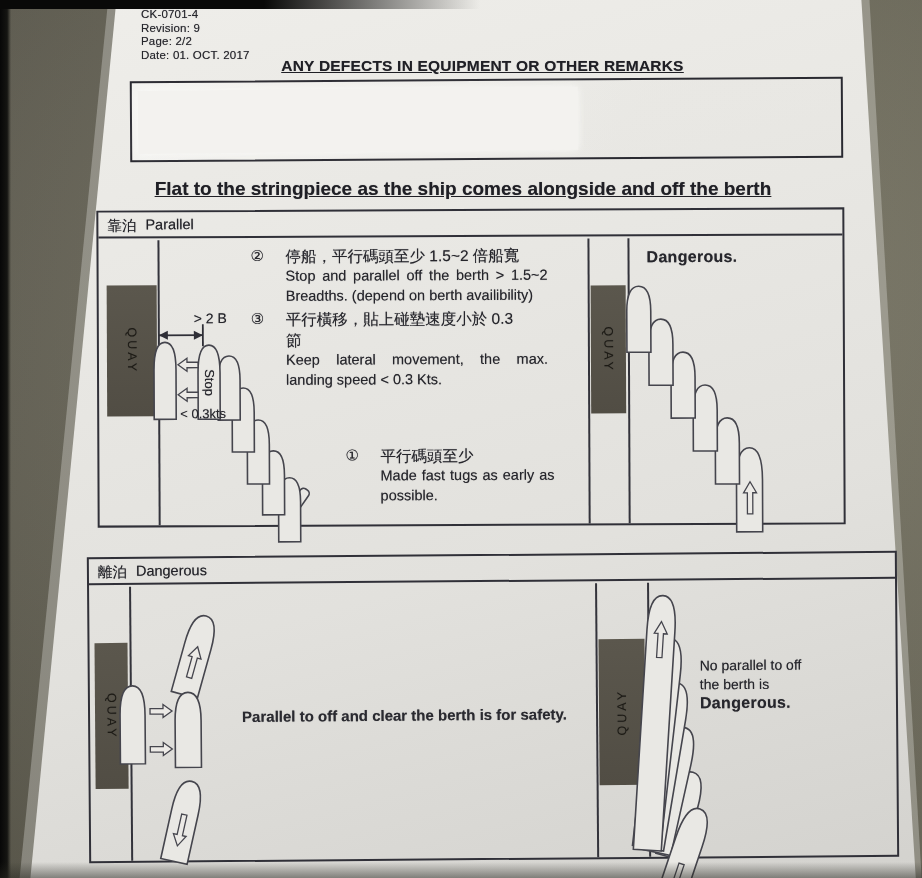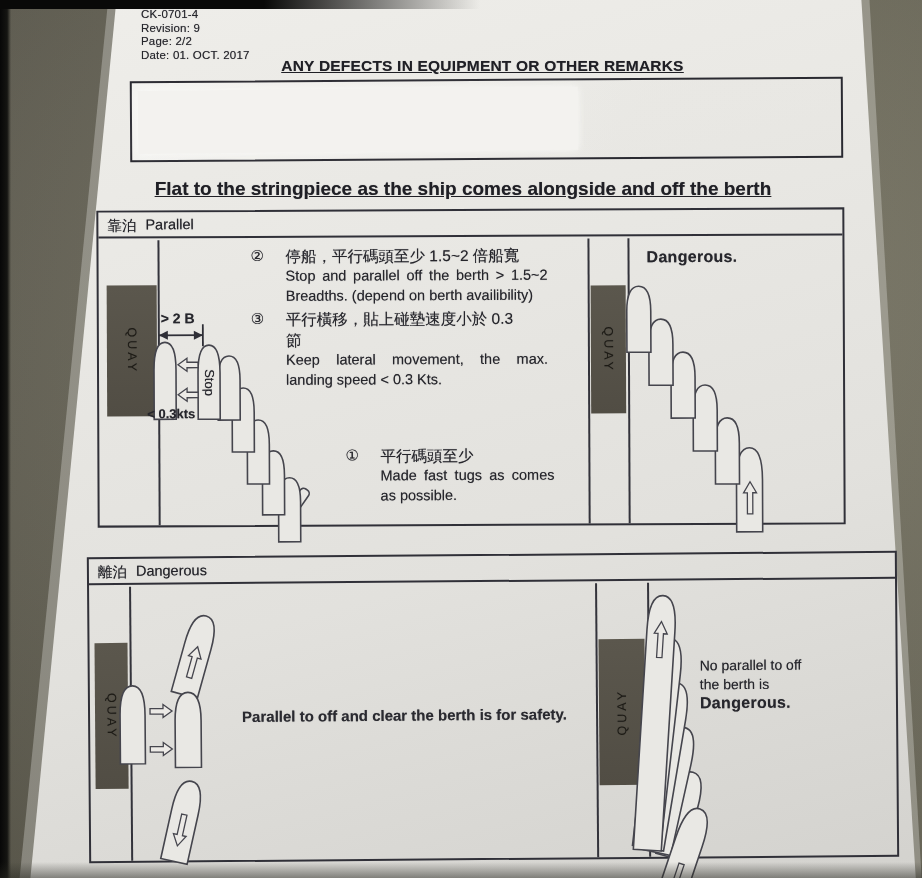--- a/index.html
+++ b/index.html
@@ -53,21 +53,21 @@
   .quay { position: absolute; background: linear-gradient(180deg, #5b574d, #514d44);
     display: flex; align-items: center; justify-content: center; }
   .qlabel { writing-mode: vertical-rl; font-size: 12.5px; letter-spacing: 3px;
     color: #17150f; opacity: 0.9; }
   .qflip { transform: rotate(180deg); }
   .diagram { position: absolute; left: 0; top: 0; overflow: visible; }
   .ship { fill: #e9e8e4; stroke: #45454d; stroke-width: 1.6; }
   .harrow { fill: #eceae6; stroke: #45454d; stroke-width: 1.3; }
   .mline { stroke: #2f2f37; stroke-width: 1.8; }
   .mfill { fill: #2f2f37; }
-  .lbl { position: absolute; font-weight: bold; font-size: 14px; color: #26262c; }
+  .lbl { position: absolute; font-weight: normal; font-size: 14px; color: #26262c; padding-left: 33px; }
   .speed { font-size: 13px; }
   .stoplbl { position: absolute; left: 100px; top: 108px; width: 21px; height: 68px;
     writing-mode: vertical-rl; font-size: 13px; display: flex; align-items: center;
     justify-content: center; color: #26262c; }
   .instr { position: absolute; display: flex; flex-direction: column; gap: 3px; }
   .item { display: flex; }
   .num { width: 35px; flex: none; font-size: 15px; padding-top: 1px; }
   .txt { flex: 1; }
   .zh { font-size: 15.5px; line-height: 21px; white-space: pre-line; }
   .en { font-size: 14.5px; line-height: 19.5px; text-align: justify; }
@@ -171,21 +171,21 @@
             <div class="en">Keep lateral movement, the max. landing speed &lt; 0.3 Kts.</div>
           </div>
         </div>
       </div>
 
       <div class="instr" style="left:246px;top:206px;width:209px">
         <div class="item">
           <div class="num">①</div>
           <div class="txt">
             <div class="zh">平行碼頭至少</div>
-            <div class="en">Made fast tugs as comes as possible.</div>
+            <div class="en">Made fast tugs as early as possible.</div>
           </div>
         </div>
       </div>
 
       <div class="warn" style="left:548px;top:10px;width:212px">
         <div>
           <span class="wword">Dangerous</span><span class="wsuf">.</span>
         </div>
       </div>
     </div>

